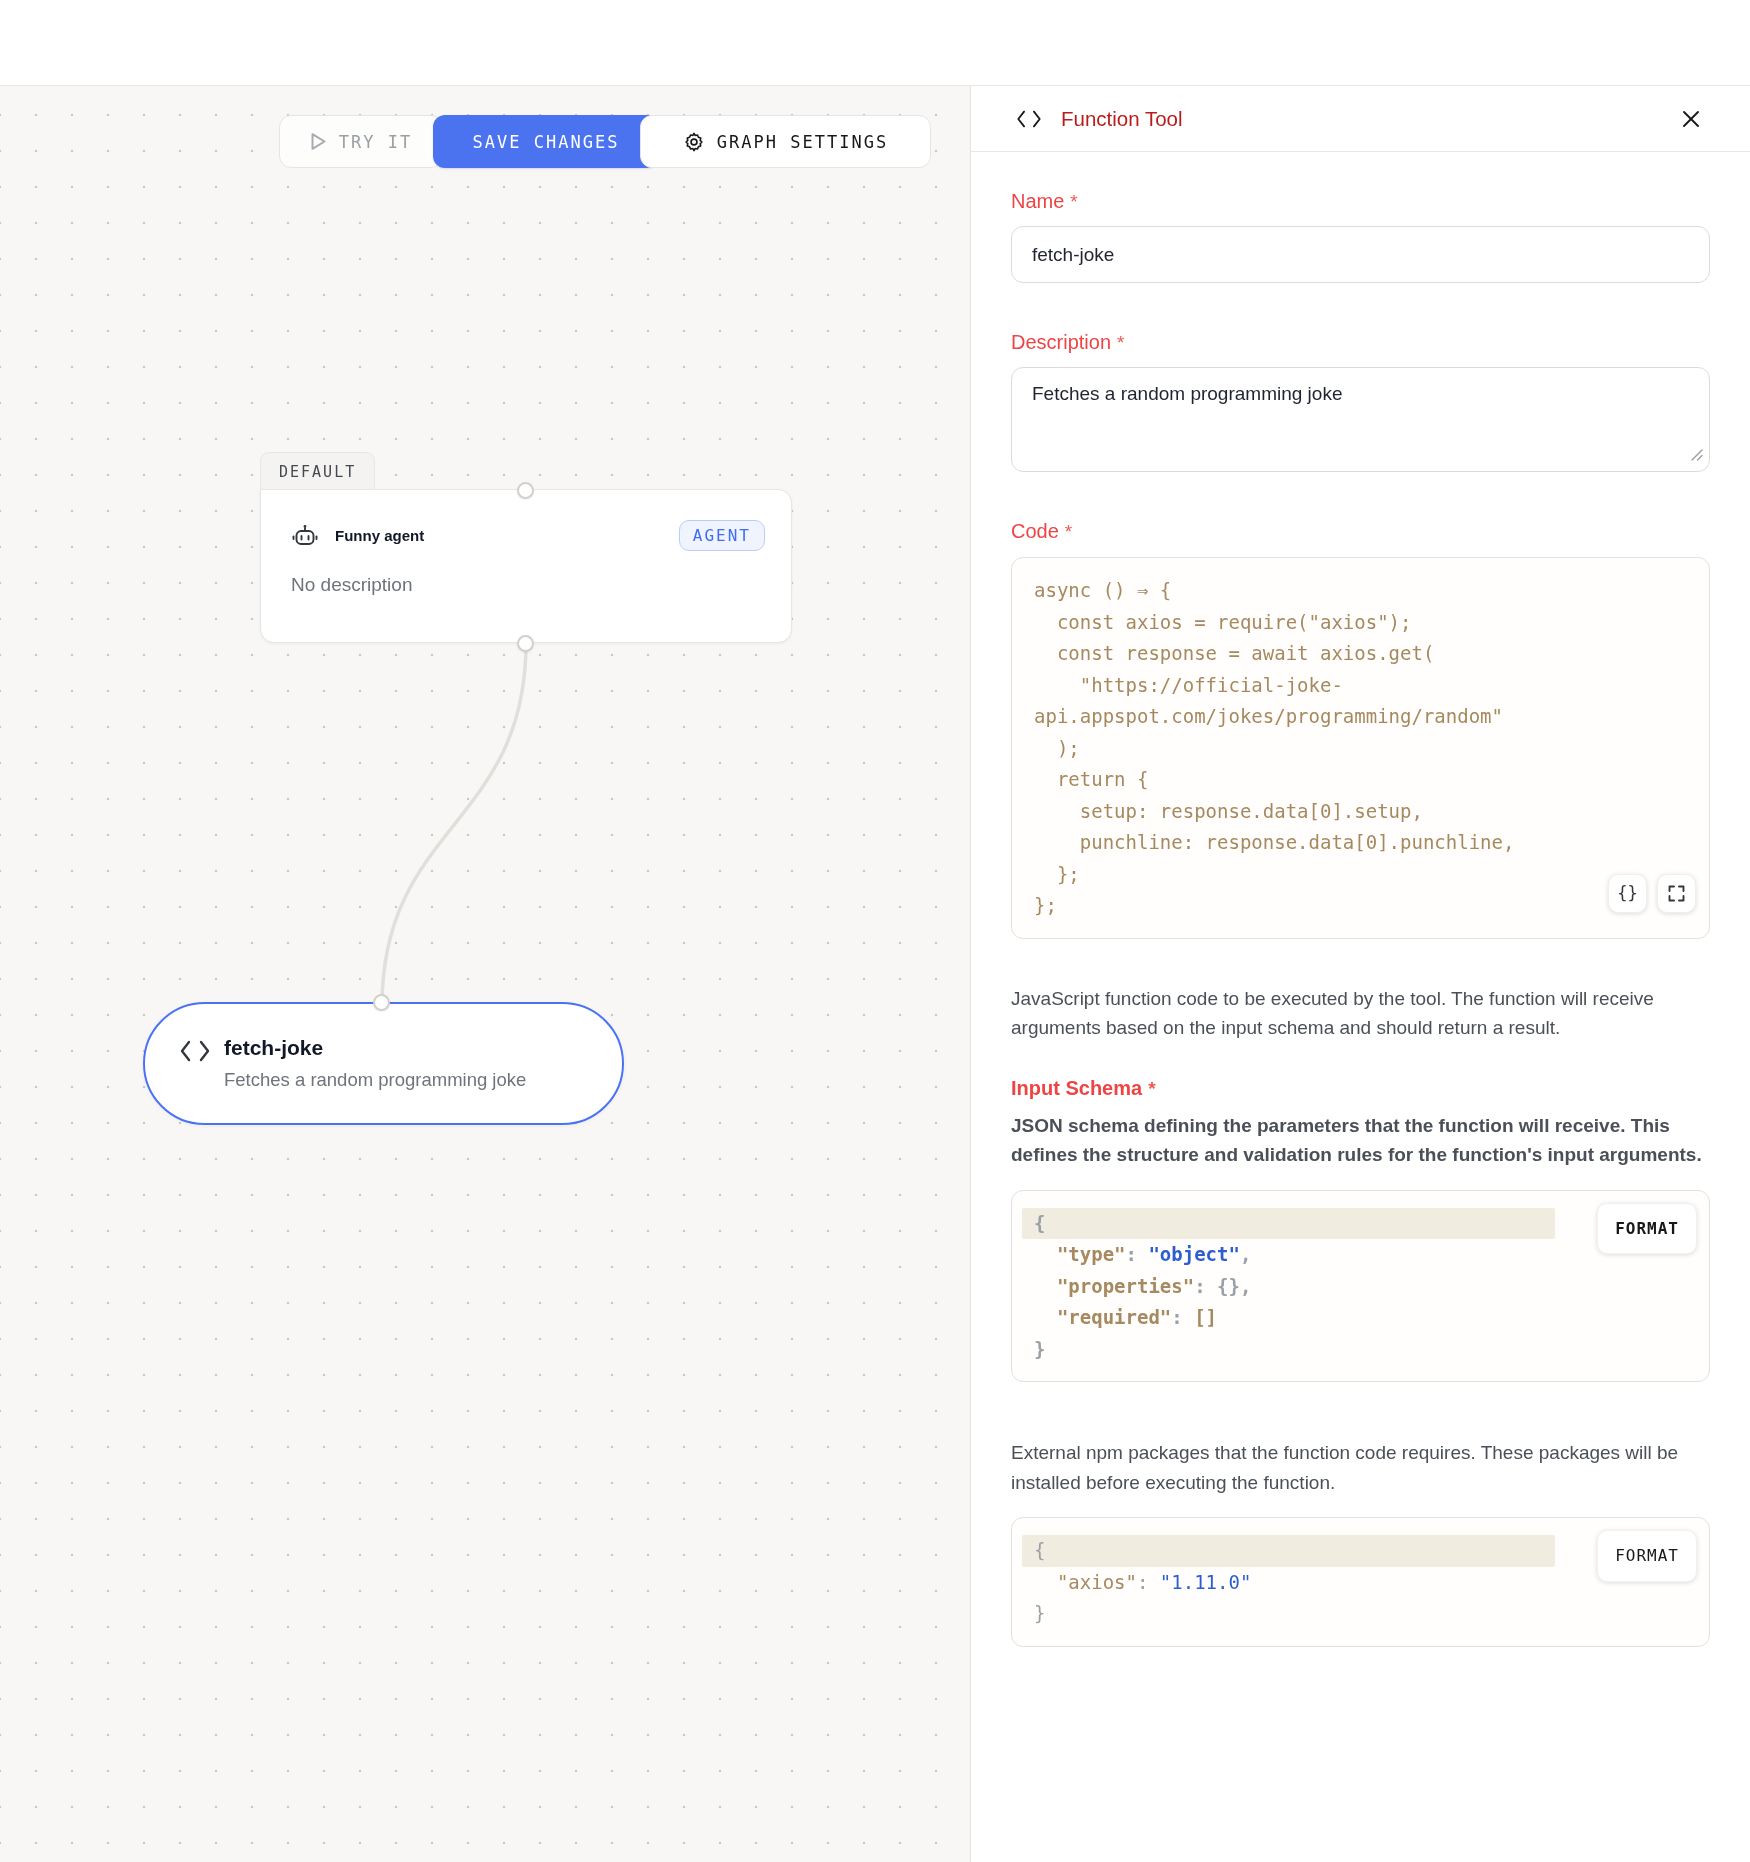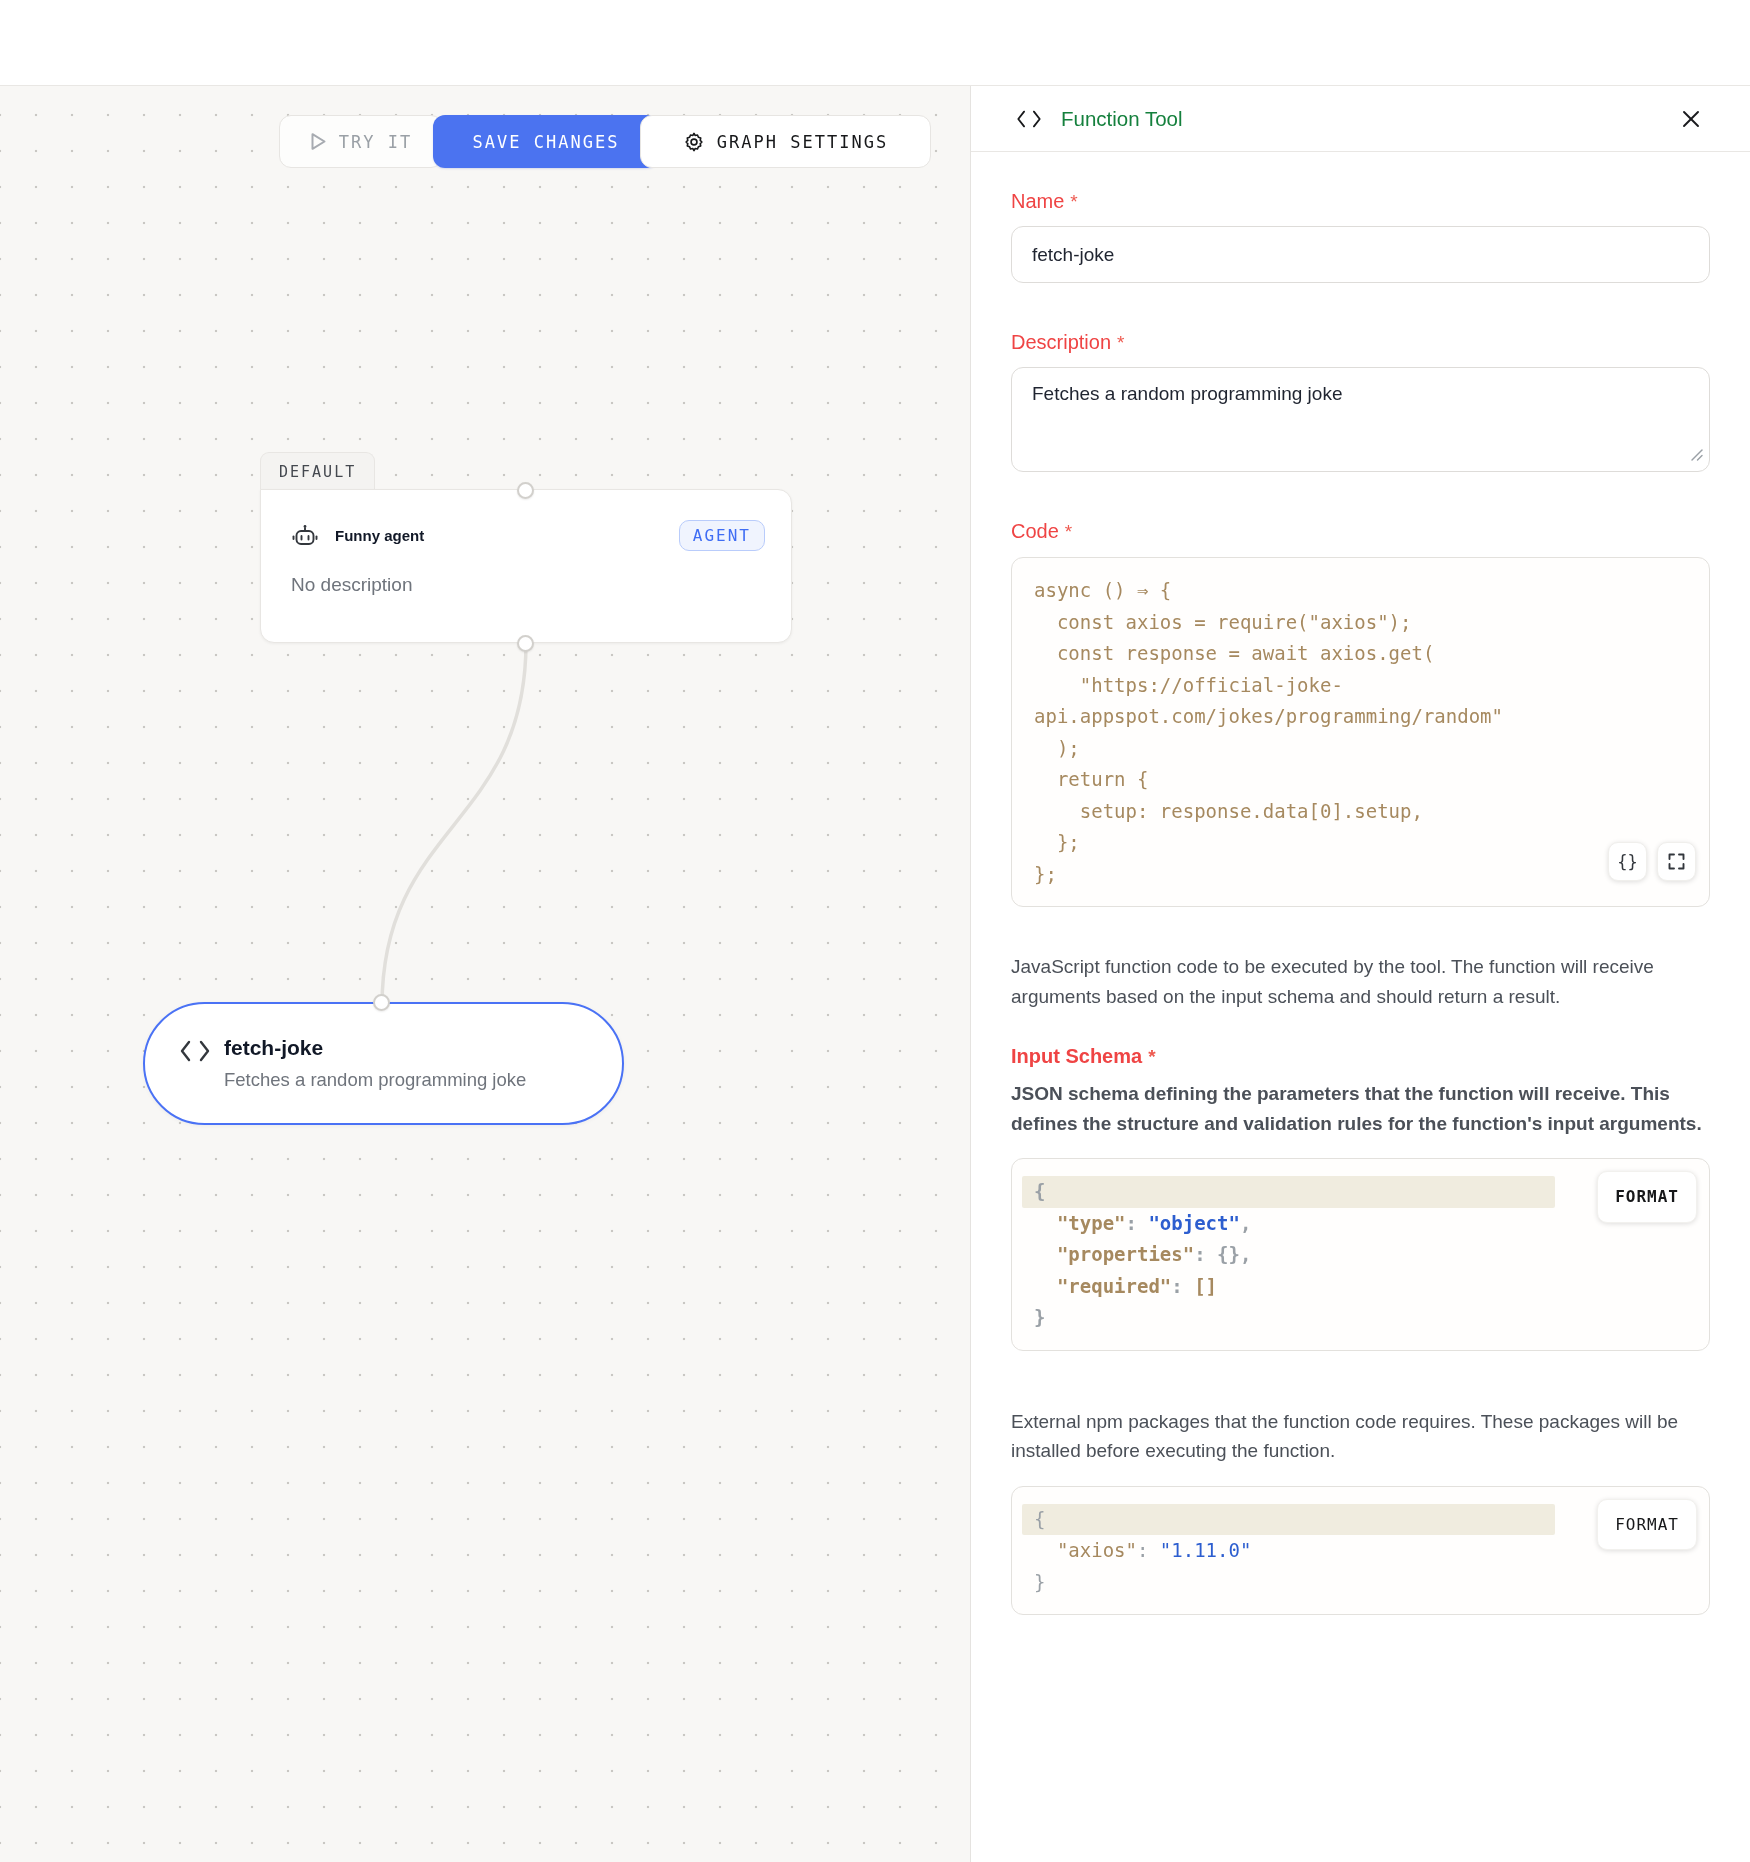--- a/index.html
+++ b/index.html
@@ -69,21 +69,21 @@
   }
 
   
   .panel {
     position:absolute; left:970px; top:86px; width:780px; height:1776px;
     background:#ffffff; border-left:1px solid #e5e3e0;
   }
   .panel-header {
     height:66px; border-bottom:1px solid #e9e7e4; display:flex; align-items:center; padding:0 44px;
   }
-  .panel-title { font-size:20.5px; color:#15803d; margin-left:18px; flex:1 1 auto; }
+  .panel-title { font-size:20.5px; color:#b91c1c; margin-left:18px; flex:1 1 auto; }
   .close-btn { width:30px; height:30px; display:flex; align-items:center; justify-content:center; cursor:pointer; }
 
   .panel-body { padding:38px 40px 0 40px; }
   .field-label { font-size:20px; color:#ef4444; }
   .req { color:#ee5b51; margin-left:6px; font-size:19px; }
 
   .text-input {
     margin-top:13px; width:100%; height:57px; border:1px solid #dedcd9; border-radius:12px;
     padding:0 20px; font-size:19px; color:#1f2430; font-family:"Liberation Sans","DejaVu Sans",sans-serif;
     background:#fff; outline:none; display:block;
@@ -254,20 +254,21 @@
       </div>
       <div class="code-block">
       <div class="cline"><span class="tok-tan">async () ⇒ {</span></div>
           <div class="cline"><span class="tok-tan">  const axios = require("axios");</span></div>
           <div class="cline"><span class="tok-tan">  const response = await axios.get(</span></div>
           <div class="cline"><span class="tok-tan">    "https://official-joke-</span></div>
           <div class="cline"><span class="tok-tan">api.appspot.com/jokes/programming/random"</span></div>
           <div class="cline"><span class="tok-tan">  );</span></div>
           <div class="cline"><span class="tok-tan">  return {</span></div>
           <div class="cline"><span class="tok-tan">    setup: response.data[0].setup,</span></div>
+          <div class="cline"><span class="tok-tan">    punchline: response.data[0].punchline,</span></div>
           <div class="cline"><span class="tok-tan">  };</span></div>
           <div class="cline"><span class="tok-tan">};</span></div>
         </div>
       <div style="position:relative;">
         <div class="code-corner-btns" style="bottom:26px;">
           <span class="mini-btn mono">{}</span>
           <span class="mini-btn">
             <svg width="17" height="17" viewBox="0 0 17 17" fill="none" stroke="#33373d" stroke-width="1.9" stroke-linecap="round" stroke-linejoin="round">
               <polyline points="6,1.5 1.5,1.5 1.5,6"></polyline>
               <polyline points="11,1.5 15.5,1.5 15.5,6"></polyline>

